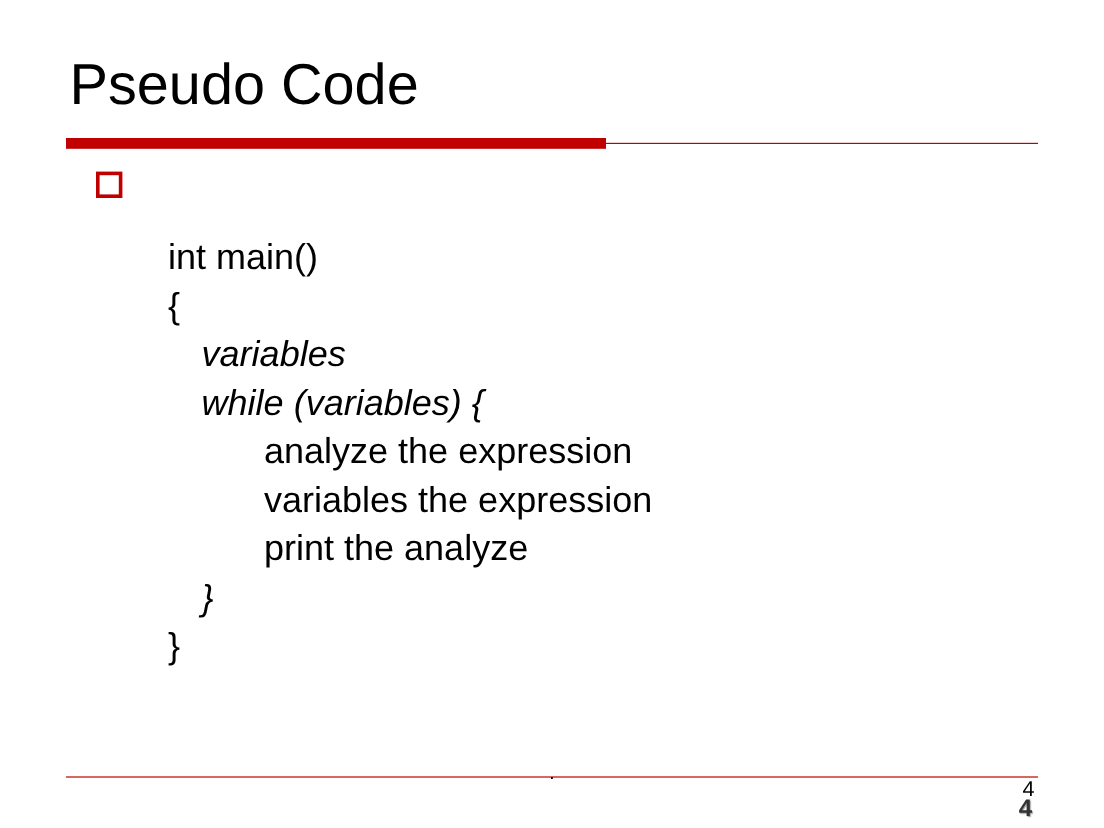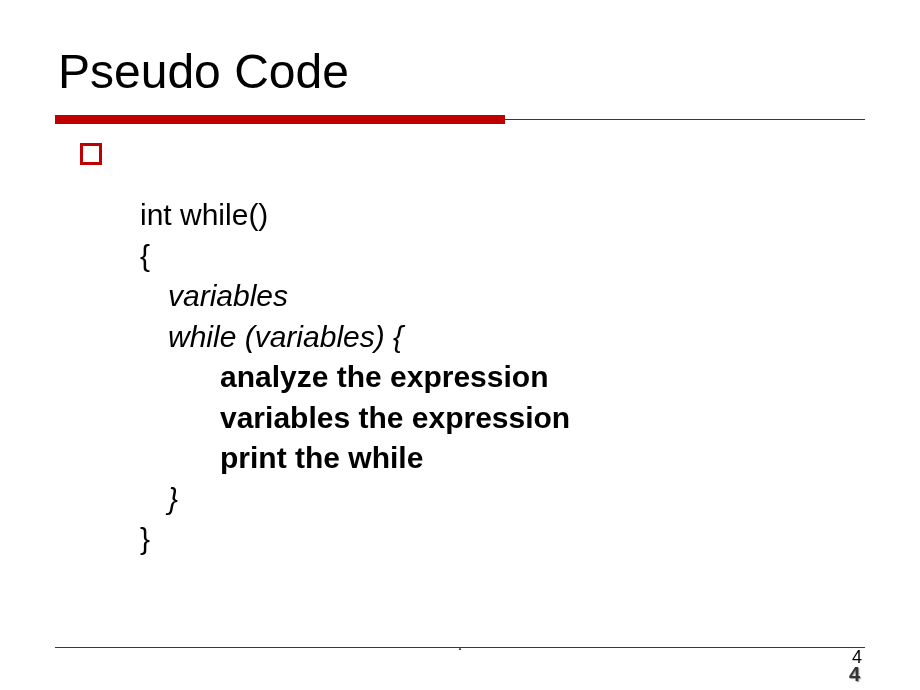--- a/index.html
+++ b/index.html
@@ -65,21 +65,20 @@
       font-size: 30px;
       line-height: 1.35;
       color: #000000;
     }
     .indent-1 {
       padding-left: 28px;
       font-style: italic;
     }
     .indent-2 {
       padding-left: 80px;
-      font-weight: bold;
     }
     .footer-divider {
       position: absolute;
       bottom: 42px;
       left: 55px;
       right: 55px;
       height: 1px;
       background: #c00000;
     }
     .footer-dot {
@@ -115,27 +114,27 @@
 <div class="title-divider">
   <div class="title-divider-thin"></div>
   <div class="title-divider-thick"></div>
 </div>
 
 <div class="bullet-row">
   <span class="bullet-icon"></span>
 </div>
 
 <div class="code-block">
-  <div>int while()</div>
+  <div>int main()</div>
   <div>{</div>
   <div class="indent-1">variables</div>
   <div class="indent-1">while (variables) {</div>
   <div class="indent-2">analyze the expression</div>
   <div class="indent-2">variables the expression</div>
-  <div class="indent-2">print the while</div>
+  <div class="indent-2">print the analyze</div>
   <div class="indent-1">}</div>
   <div>}</div>
 </div>
 
 <div class="footer-divider"></div>
 <div class="footer-dot">.</div>
 <div class="page-number-top">4</div>
 <div class="page-number-bottom">4</div>
 
 </body></html>

